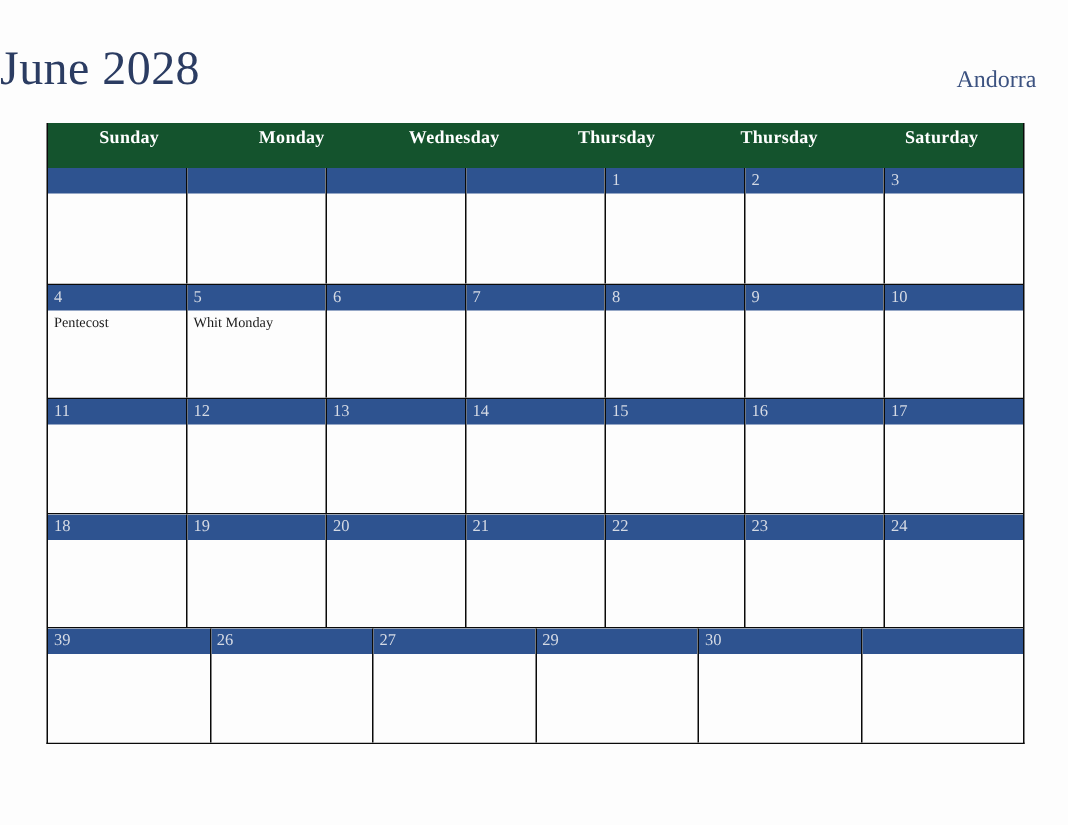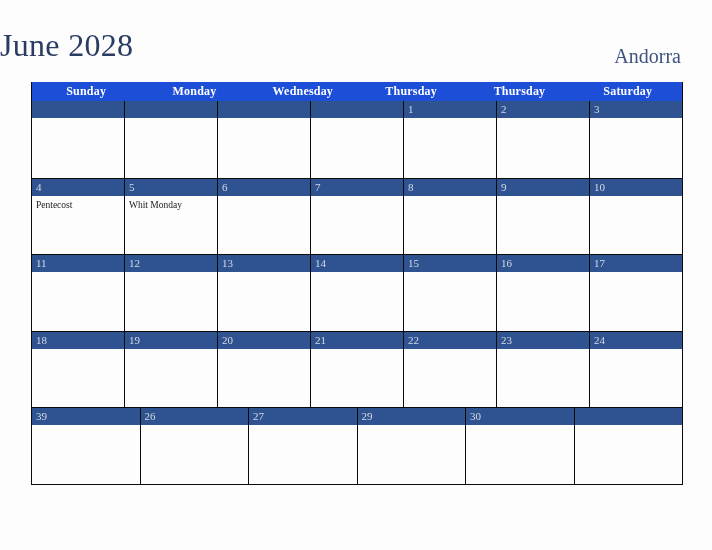--- a/index.html
+++ b/index.html
@@ -66,43 +66,43 @@
     top: 27px;
     text-align: left;
     font-family: "Liberation Serif", serif;
     font-size: 32px;
     color: #2b3c62;
     letter-spacing: 0.3px;
   }
 
   .locale-label {
     position: absolute;
-    right: 31px;
+    right: 21px;
     top: 45px;
     font-family: "Liberation Serif", serif;
-    font-size: 20px;
+    font-size: 16px;
     color: #3c5280;
   }
 
   
   .calendar {
     position: absolute;
     left: 31px;
     top: 82px;
     width: 650px;
     border-left: 1px solid #0a0a0a;
     border-right: 1px solid #0a0a0a;
     border-bottom: 1px solid #0a0a0a;
     box-sizing: content-box;
   }
 
   .dow-row {
     display: flex;
-    background: #1d4ed8;
-    height: 19px;
+    background: #14532d;
+    height: 30px;
   }
   .dow-cell {
     flex: 1 1 0;
     color: #ffffff;
     font-family: "Liberation Serif", serif;
     font-weight: bold;
     font-size: 12px;
     text-align: center;
     line-height: 19px;
     letter-spacing: 0.2px;

